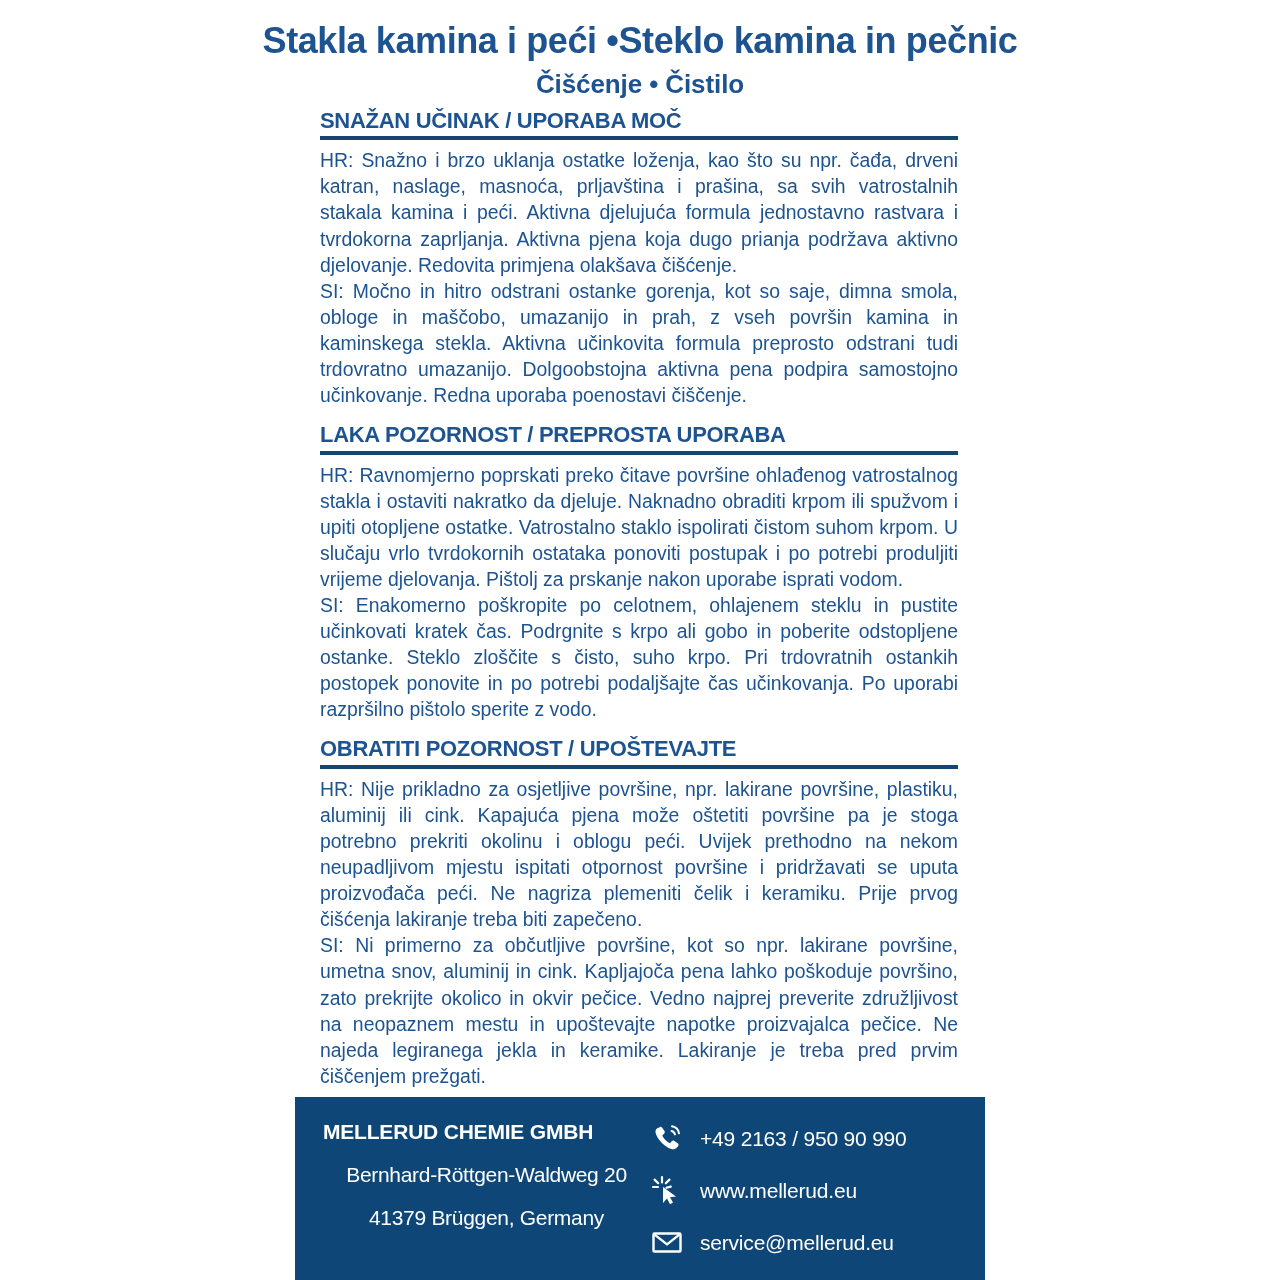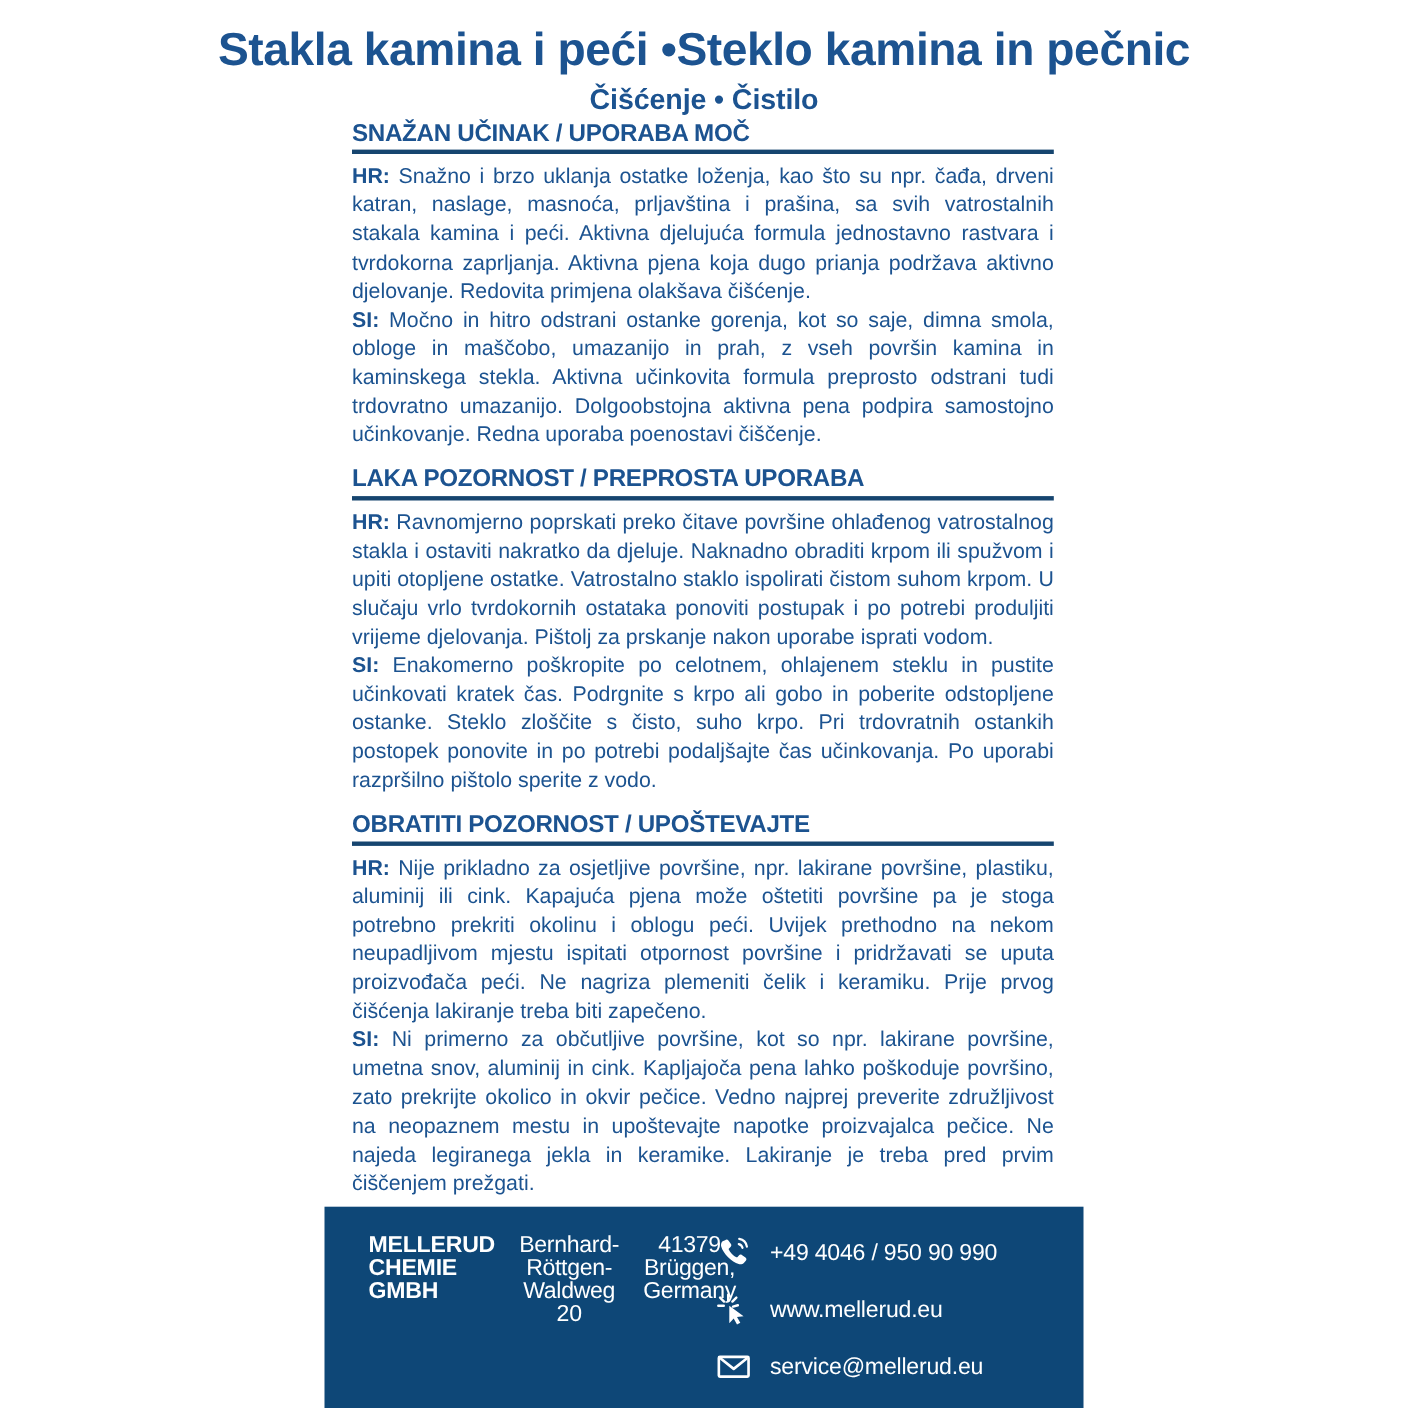--- a/index.html
+++ b/index.html
@@ -26,21 +26,21 @@
   
   .title-block {
     position: absolute;
     left: 0;
     top: 22px;
     width: 1280px;
     text-align: center;
   }
   .main-title {
     color: #1c5390;
-    font-size: 42px;
+    font-size: 36px;
     font-weight: bold;
     letter-spacing: -0.4px;
     line-height: 1.08;
     white-space: nowrap;
   }
   .sub-title {
     color: #1c5390;
     font-size: 26px;
     font-weight: bold;
     letter-spacing: -0.1px;
@@ -77,21 +77,21 @@
     color: #1c5390;
     font-size: 19.4px;
     line-height: 1.345;
     text-align: justify;
     margin: 0 0 0 0;
     -webkit-hyphens: none;
     hyphens: none;
   }
   .para + .para { margin-top: 0px; }
   .para .lang {
-    font-weight: bold;
+    font-weight: normal;
   }
   .sec-gap { height: 14px; }
 
   .product-code {
     color: #1c5390;
     font-size: 21px;
     text-align: right;
     margin-top: 16px;
     letter-spacing: 0.3px;
   }
@@ -108,24 +108,24 @@
     color: #ffffff;
     box-sizing: border-box;
     padding: 24px 0 0 0;
   }
   .footer-grid {
     display: flex;
     height: 100%;
   }
   .footer-col-left {
     width: 355px;
-    padding-left: 40px;
+    padding-left: 28px;
     box-sizing: border-box;
     display: flex;
-    flex-direction: row;
+    flex-direction: column;
     justify-content: flex-start;
     gap: 22px;
   }
   .footer-col-right {
     flex: 1;
     display: flex;
     flex-direction: column;
     justify-content: flex-start;
     gap: 18px;
   }
@@ -217,21 +217,21 @@
       <div class="footer-col-right">
 
         <div class="contact-row">
           <span class="contact-icon">
             <svg width="32" height="32" viewBox="0 0 32 32" fill="none" aria-hidden="true">
               <path d="M8.2 5.4c1.0-0.9 2.3-0.7 3.0 0.3l2.3 3.3c0.6 0.9 0.4 2.0-0.4 2.7l-1.4 1.2c-0.3 0.3-0.4 0.7-0.2 1.1 0.6 1.3 1.6 2.7 2.9 4.0 1.3 1.3 2.7 2.3 4.0 2.9 0.4 0.2 0.8 0.1 1.1-0.2l1.2-1.4c0.7-0.8 1.8-1.0 2.7-0.4l3.3 2.3c1.0 0.7 1.2 2.0 0.3 3.0l-1.6 1.7c-1.2 1.3-3.1 1.8-4.9 1.2-3.2-1.0-6.6-3.2-9.6-6.2-3.0-3.0-5.2-6.4-6.2-9.6-0.6-1.8-0.1-3.7 1.2-4.9z" fill="#ffffff"></path>
               <path d="M21.0 4.3c3.6 0.6 6.4 3.4 7.0 7.0" stroke="#ffffff" stroke-width="2" stroke-linecap="round" fill="none"></path>
               <path d="M20.6 9.0c1.7 0.4 3.0 1.7 3.4 3.4" stroke="#ffffff" stroke-width="2" stroke-linecap="round" fill="none"></path>
             </svg>
           </span>
-          <span class="contact-text">+49 4046 / 950 90 990</span>
+          <span class="contact-text">+49 2163 / 950 90 990</span>
         </div>
 
         <div class="contact-row">
           <span class="contact-icon">
             <svg width="32" height="32" viewBox="0 0 32 32" fill="none" aria-hidden="true">
               <path d="M12.0 13.0 L12.0 29.0 L16.0 24.6 L19.0 30.2 L22.0 28.6 L19.0 23.2 L25.0 22.6 Z" fill="#ffffff"></path>
               <path d="M11.0 3.0 L11.0 8.5" stroke="#ffffff" stroke-width="2.2" stroke-linecap="round"></path>
               <path d="M3.6 5.6 L7.2 9.2" stroke="#ffffff" stroke-width="2.2" stroke-linecap="round"></path>
               <path d="M18.4 5.6 L14.8 9.2" stroke="#ffffff" stroke-width="2.2" stroke-linecap="round"></path>
               <path d="M2.0 13.0 L7.0 13.0" stroke="#ffffff" stroke-width="2.2" stroke-linecap="round"></path>

